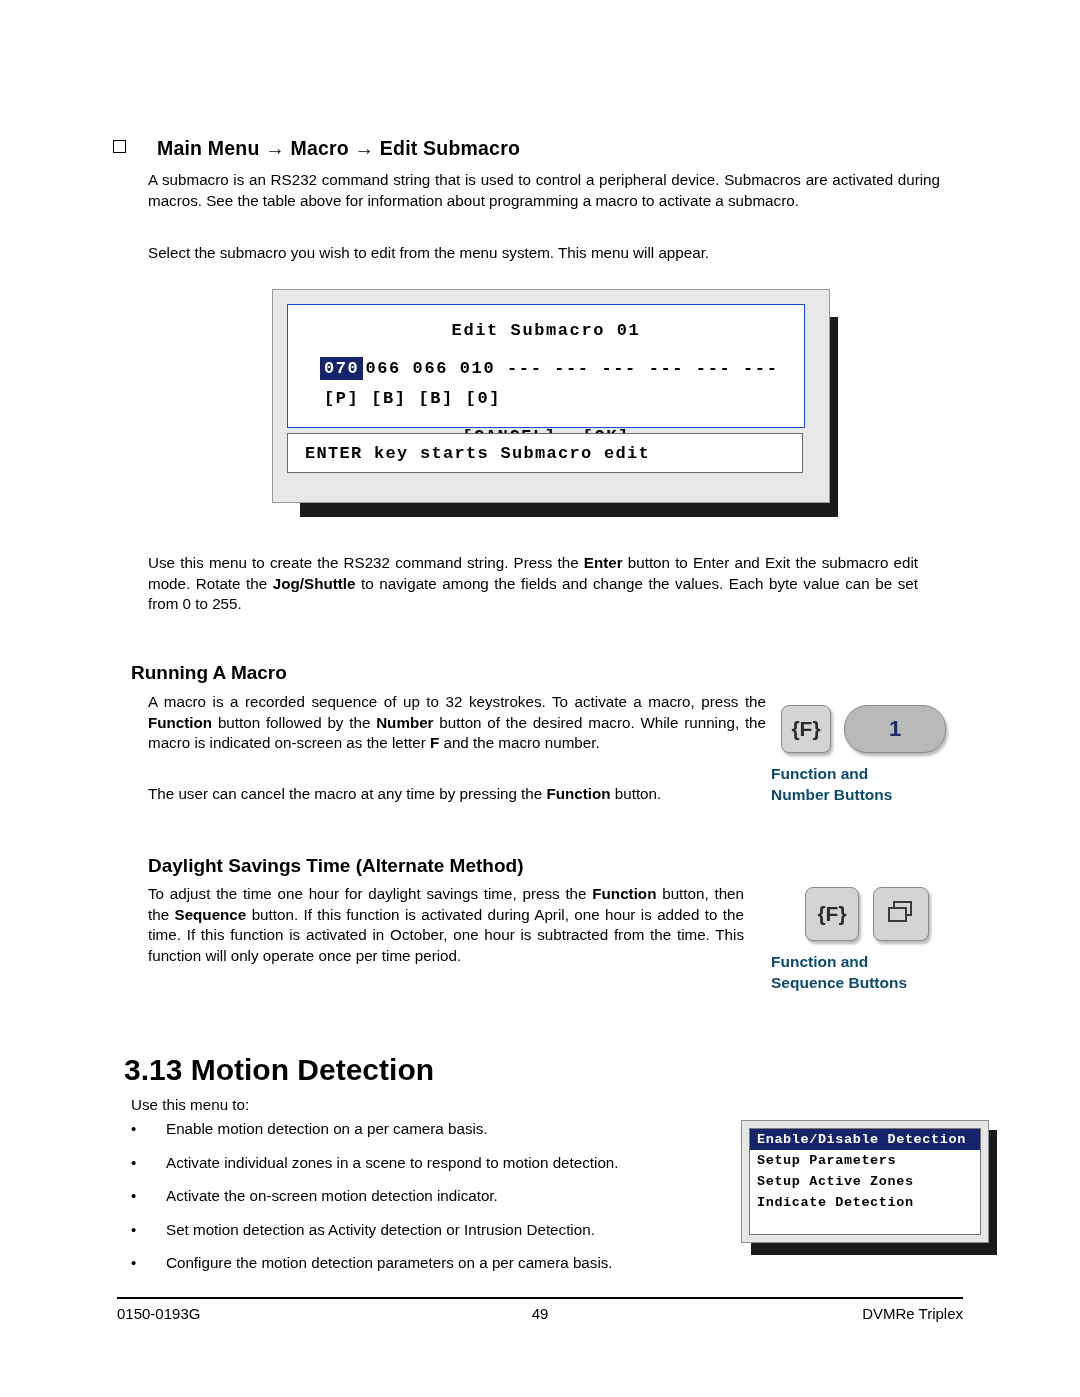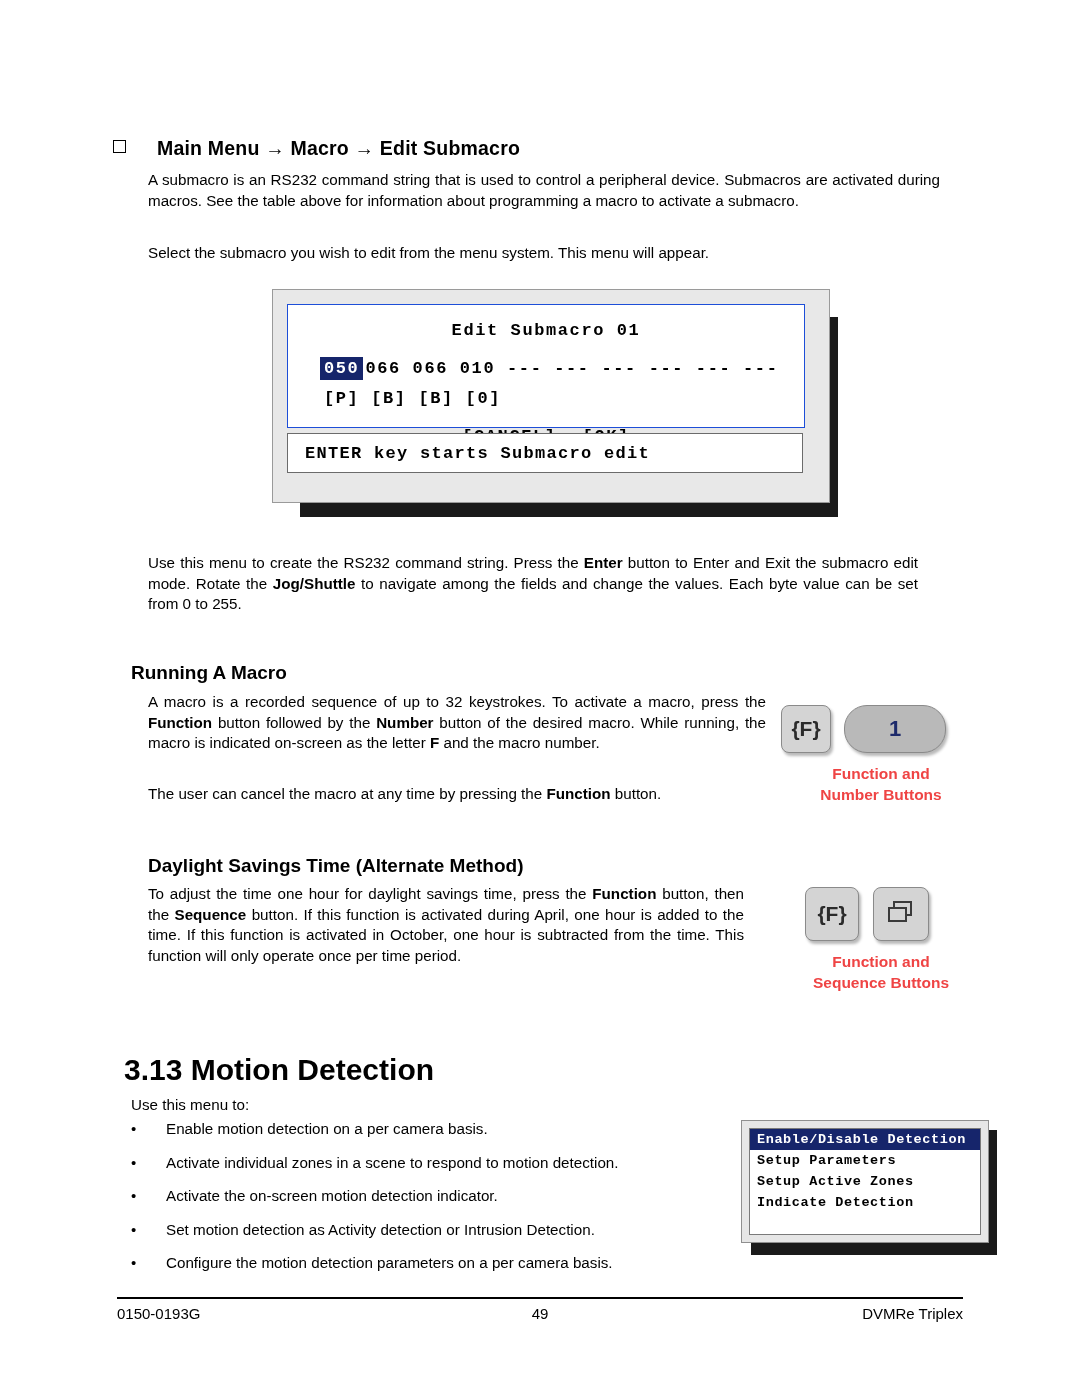--- a/index.html
+++ b/index.html
@@ -108,22 +108,22 @@
     display:flex; align-items:center; justify-content:center;
     font-size:22px; font-weight:bold; color:#1d2a6b;
     box-shadow:2px 3px 3px rgba(0,0,0,0.28);
   }
   .key-seq {
     position:absolute; width:54px; height:52px;
     background:#d4d4d4; border:1.5px solid #8a8a8a; border-radius:8px;
     box-shadow:2px 3px 3px rgba(0,0,0,0.28);
   }
   .caption {
-    position:absolute; text-align:center; font-size:15.5px;
-    font-weight:bold; line-height:21px; color:#ef4444;
+    position:absolute; font-size:15.5px;
+    font-weight:bold; line-height:21px; color:#0c4a6e;
   }
 
   
   .bullet-list { position:absolute; left:131px; top:1119px; width:580px; }
   .bullet-row { position:relative; margin-bottom:13px; font-size:15.2px; line-height:20.5px; }
   .bullet-row .dot { position:absolute; left:0; top:0; font-size:15px; }
   .bullet-row .txt { display:block; margin-left:35px; }
   .use-this { position:absolute; left:131px; top:1096px; font-size:15.2px; }
 
   
@@ -164,21 +164,21 @@
   </div>
 
   <div class="para p1">A submacro is an RS232 command string that is used to control a peripheral device.  Submacros are activated during macros.  See the table above for information about programming a macro to activate a submacro.</div>
   <div class="para p2">Select the submacro you wish to edit from the menu system.  This menu will appear.</div>
 
   <div class="osd-shadowbox">
     <div class="osd-shadow"></div>
     <div class="osd-outer">
       <div class="osd-inner">
         <div class="osd-title">Edit Submacro 01</div>
-        <div class="osd-bytes"><span class="osd-hl">050</span><span>066 066 010 --- --- --- --- --- ---</span></div>
+        <div class="osd-bytes"><span class="osd-hl">070</span><span>066 066 010 --- --- --- --- --- ---</span></div>
         <div class="osd-chars">[P] [B] [B] [0]</div>
         <div class="osd-buttons">
           <span class="btn">[CANCEL]</span><span class="gap"></span><span class="btn">[OK]</span>
         </div>
       </div>
       <div class="osd-status">ENTER key starts Submacro edit</div>
     </div>
   </div>
 
   <div class="para p3">

